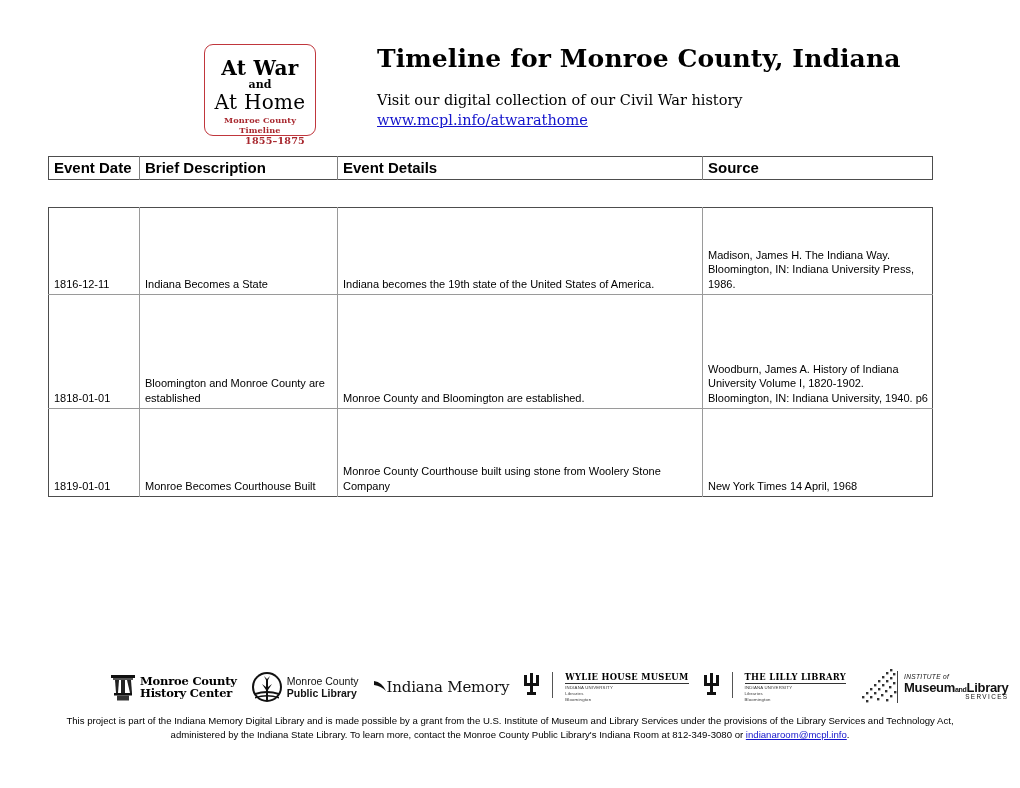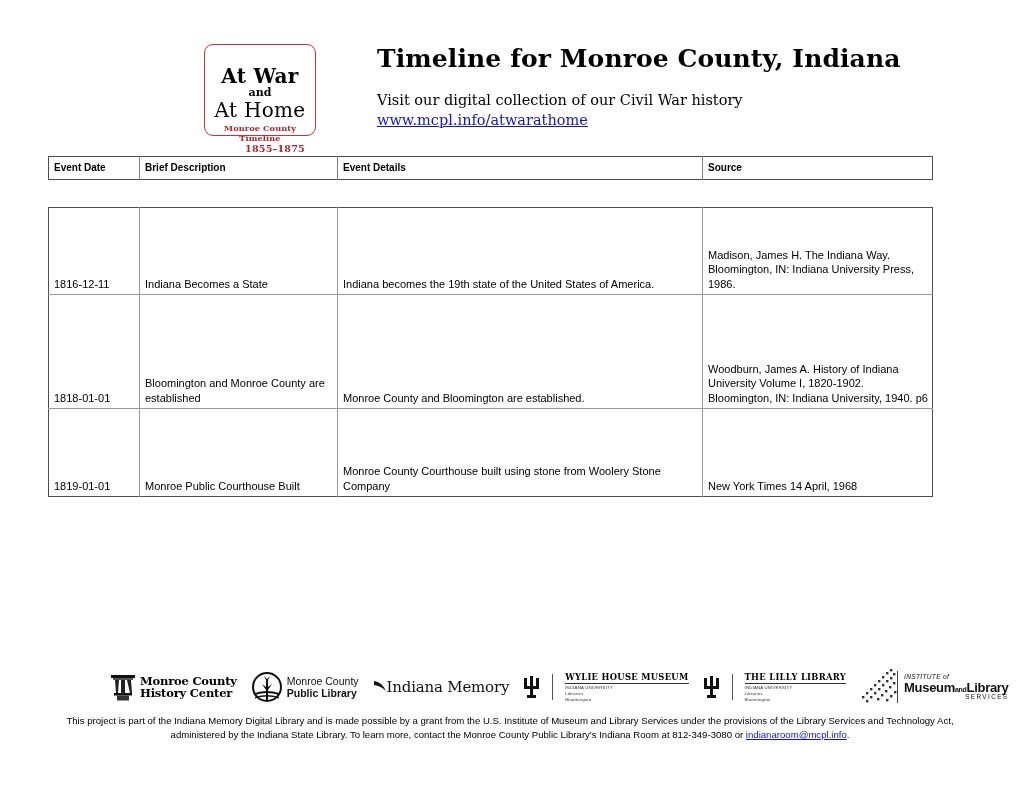--- a/index.html
+++ b/index.html
@@ -29,21 +29,21 @@
   .brand-logo {
     position: absolute;
     left: 204px;
     top: 44px;
     width: 112px;
     height: 92px;
     border: 1.6px solid #c0363c;
     border-radius: 9px;
     background: #ffffff;
     box-sizing: border-box;
-    padding: 20px 6px 3px 6px;
+    padding: 12px 6px 3px 6px;
     text-align: center;
     font-family: "DejaVu Serif", "Liberation Serif", serif;
   }
   .brand-line1 {
     font-size: 20px;
     font-weight: bold;
     letter-spacing: 0.3px;
     line-height: 22px;
     color: #000;
   }
@@ -139,21 +139,21 @@
   }
 
   
   table.tl-head {
     border: 1.6px solid #4d4d4d;
   }
   table.tl-head th {
     border-left: 1.2px solid #808080;
     border-right: 1.2px solid #808080;
     font-weight: bold;
-    font-size: 10px;
+    font-size: 15px;
     height: 18px;
     vertical-align: middle;
     padding-top: 2px;
     padding-bottom: 2px;
   }
   table.tl-head th:first-child { border-left: none; }
   table.tl-head th:last-child { border-right: none; }
 
   
   table.tl-body {
@@ -219,21 +219,21 @@
   .lg-mcpl-txt b { font-weight: bold; }
 
   .lg-im-txt {
     font-family: "DejaVu Serif", "Liberation Serif", serif;
     font-size: 15px;
     color: #111;
     line-height: 16px;
     letter-spacing: -0.2px;
   }
 
-  .iu-unit { display: flex; align-items: center; gap: 12px; }
+  .iu-unit { display: flex; align-items: flex-start; gap: 12px; }
   .iu-rule {
     width: 1px;
     height: 26px;
     background: #555;
     flex: 0 0 auto;
   }
   .iu-txt-main {
     font-family: "DejaVu Serif", "Liberation Serif", serif;
     font-weight: bold;
     font-size: 8.4px;
@@ -333,21 +333,21 @@
         <td>Madison, James H. The Indiana Way. Bloomington, IN: Indiana University Press, 1986.</td>
       </tr>
       <tr class="row-h2">
         <td>1818-01-01</td>
         <td>Bloomington and Monroe County are established</td>
         <td>Monroe County and Bloomington are established.</td>
         <td>Woodburn, James A. History of Indiana University Volume I, 1820-1902. Bloomington, IN: Indiana University, 1940. p6</td>
       </tr>
       <tr class="row-h3">
         <td>1819-01-01</td>
-        <td>Monroe Public Courthouse Built</td>
+        <td>Monroe Becomes Courthouse Built</td>
         <td>Monroe County Courthouse built using stone from Woolery Stone Company</td>
         <td>New York Times 14 April, 1968</td>
       </tr>
     </tbody>
   </table>
 </div>
 
 <div class="footer">
 
   <div class="logo-strip">

